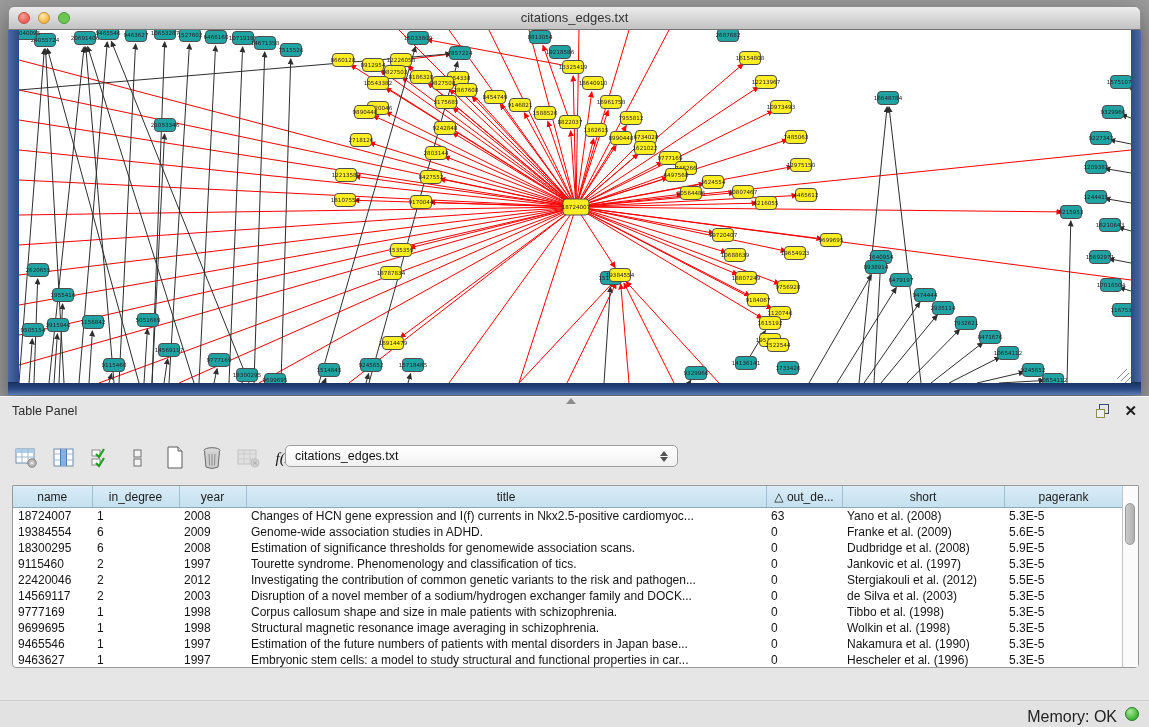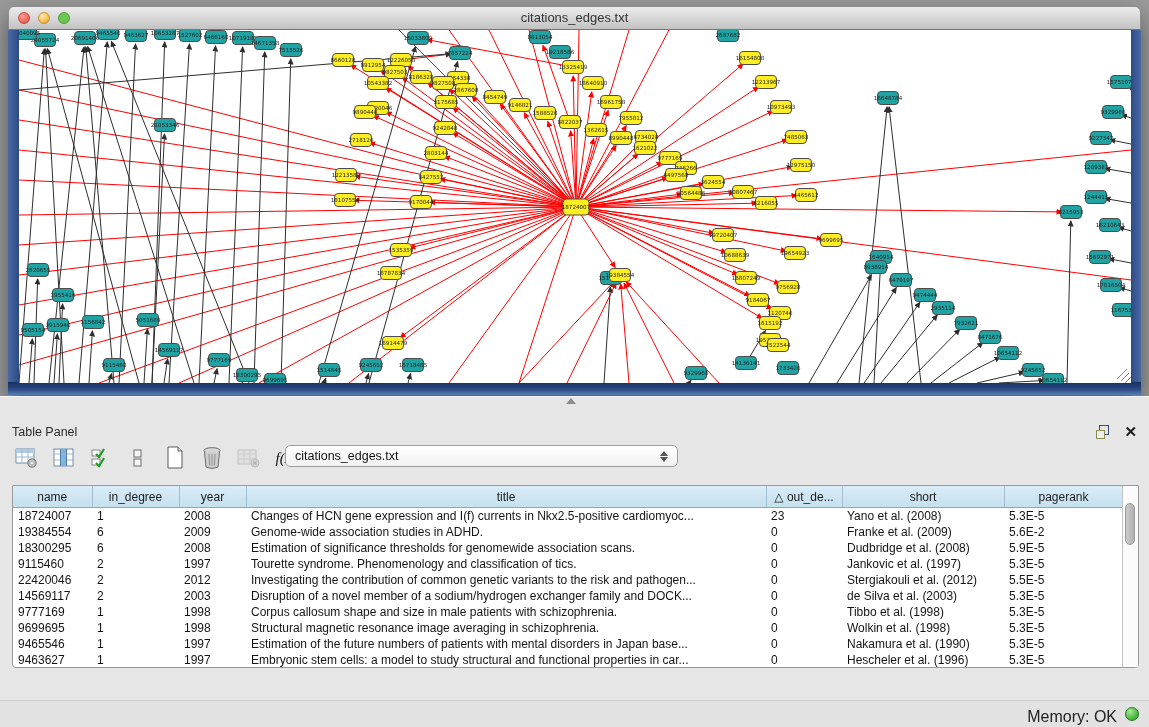--- a/index.html
+++ b/index.html
@@ -27,21 +27,21 @@
   .frame .side-l{position:absolute;left:0;top:0;bottom:13px;width:11px;background:linear-gradient(90deg,#4b69a5,#2c4a82);}
   .frame .side-r{position:absolute;right:0;top:0;bottom:13px;width:10px;background:linear-gradient(90deg,#2c4a82,#4b69a5);}
   .net-canvas{position:absolute;left:11px;right:10px;top:0;bottom:12px;background:#fff;overflow:hidden;}
   .net-canvas svg{display:block;}
   .node-label{font-family:"DejaVu Sans",sans-serif;font-size:5.6px;fill:#222;}
   
   .table-panel{position:absolute;left:0;top:396px;width:1149px;height:331px;
     background:#e6e6e6;border-top:1px solid #f7f7f7;}
   .splitter-grip{position:absolute;left:566px;top:1px;width:0;height:0;
     border-left:5px solid transparent;border-right:5px solid transparent;border-bottom:6px solid #8c8c8c;}
-  .panel-titlebar{position:absolute;left:0;top:2px;height:24px;width:100%;margin-top:21px;}
+  .panel-titlebar{position:absolute;left:0;top:2px;height:24px;width:100%;}
   .panel-title{position:absolute;left:12px;top:5px;font-size:12.5px;color:#2b2b2b;}
   .panel-btns{position:absolute;right:12px;top:5px;display:flex;gap:14px;align-items:center;}
   .float-icon{position:relative;width:14px;height:13px;}
   .float-icon .sq1{position:absolute;left:3px;top:0;width:8px;height:8px;border:1.5px solid #3c4a77;background:transparent;}
   .float-icon .sq2{position:absolute;left:0;top:5px;width:7px;height:7px;border:1.5px solid #8e8d55;background:#efefef;}
   .close-x{font-size:15px;font-weight:bold;color:#1d1d1d;line-height:13px;}
   .toolbar{position:absolute;left:14px;top:46px;height:30px;display:flex;align-items:center;gap:11px;}
   .tbtn{width:26px;height:26px;display:flex;align-items:center;justify-content:center;}
   .tbtn svg{display:block;}
   .fx{font-family:"Liberation Serif",serif;font-style:italic;font-size:15px;color:#111;}
@@ -835,32 +835,32 @@
               <th>short</th>
               <th>pagerank</th>
             </tr>
           </thead>
         <tbody id="body-rows">
             <tr>
               <td>18724007</td>
               <td>1</td>
               <td>2008</td>
               <td>Changes of HCN gene expression and I(f) currents in Nkx2.5-positive cardiomyoc...</td>
-              <td>23</td>
+              <td>63</td>
               <td>Yano et al. (2008)</td>
               <td>5.3E-5</td>
             </tr>
             <tr>
               <td>19384554</td>
               <td>6</td>
               <td>2009</td>
               <td>Genome-wide association studies in ADHD.</td>
               <td>0</td>
               <td>Franke et al. (2009)</td>
-              <td>5.6E-2</td>
+              <td>5.6E-5</td>
             </tr>
             <tr>
               <td>18300295</td>
               <td>6</td>
               <td>2008</td>
               <td>Estimation of significance thresholds for genomewide association scans.</td>
               <td>0</td>
               <td>Dudbridge et al. (2008)</td>
               <td>5.9E-5</td>
             </tr>

